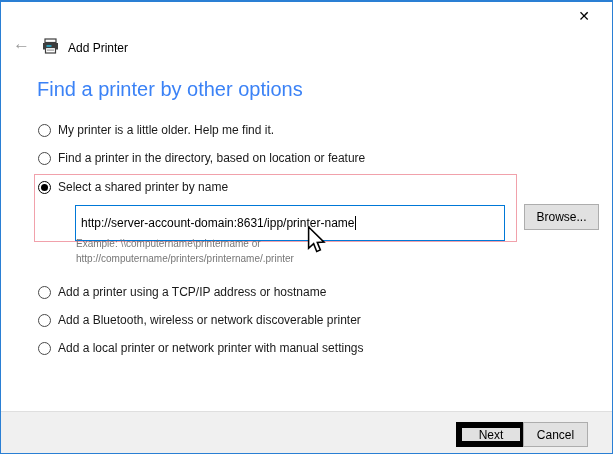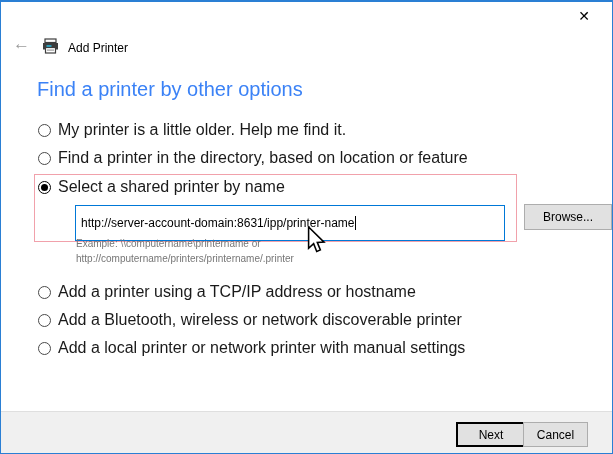--- a/index.html
+++ b/index.html
@@ -54,21 +54,21 @@
     position: relative;
   }
   .radio.checked { border-color: #000; }
   .radio.checked::after {
     content: "";
     position: absolute; left: 2px; top: 2px;
     width: 7px; height: 7px;
     border-radius: 50%;
     background: #000;
   }
-  .option-label { font-size: 16px; color: #1a1a1a; white-space: nowrap; }
+  .option-label { font-size: 12px; color: #1a1a1a; white-space: nowrap; }
   .highlight-box {
     position: absolute; left: 33px; top: 172px;
     width: 483px; height: 68px;
     border: 1px solid #f1a1ab;
     background: transparent;
     pointer-events: none;
   }
   .text-input {
     position: absolute; left: 74px; top: 203px;
     width: 430px; height: 36px;
@@ -88,37 +88,37 @@
   }
   .btn {
     display: flex; align-items: center; justify-content: center;
     background: #e1e1e1;
     border: 1px solid #adadad;
     font-size: 12px; color: #000;
     cursor: default;
   }
   .browse-btn {
     position: absolute; left: 523px; top: 202px;
-    width: 88px; height: 26px;
+    width: 75px; height: 26px;
   }
   .example {
     position: absolute; left: 75px; top: 234px;
     font-size: 10px; color: #767676;
     line-height: 15px;
   }
   .footer {
     position: absolute; left: 0; right: 0; bottom: 0;
     height: 42px;
     background: #f0f0f0;
     border-top: 1px solid #dfdfdf;
   }
   .next-btn {
     position: absolute; left: 455px; top: 420px;
     width: 70px; height: 25px;
-    border: 2px solid #000000;
+    border: 6px solid #000000;
   }
   .cancel-btn {
     position: absolute; left: 522px; top: 420px;
     width: 65px; height: 25px;
   }
   .cursor-overlay {
     position: absolute; left: 306px; top: 225px;
     pointer-events: none;
   }
 </style>

